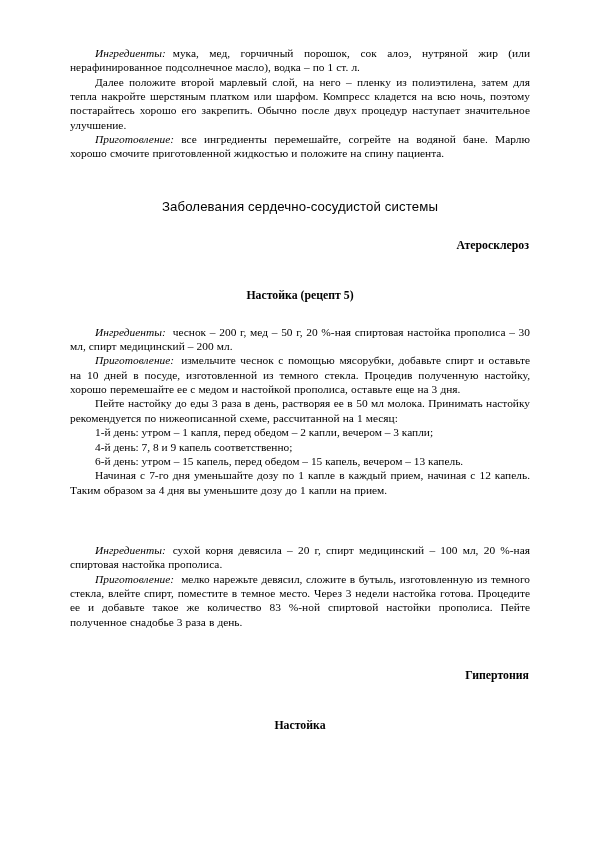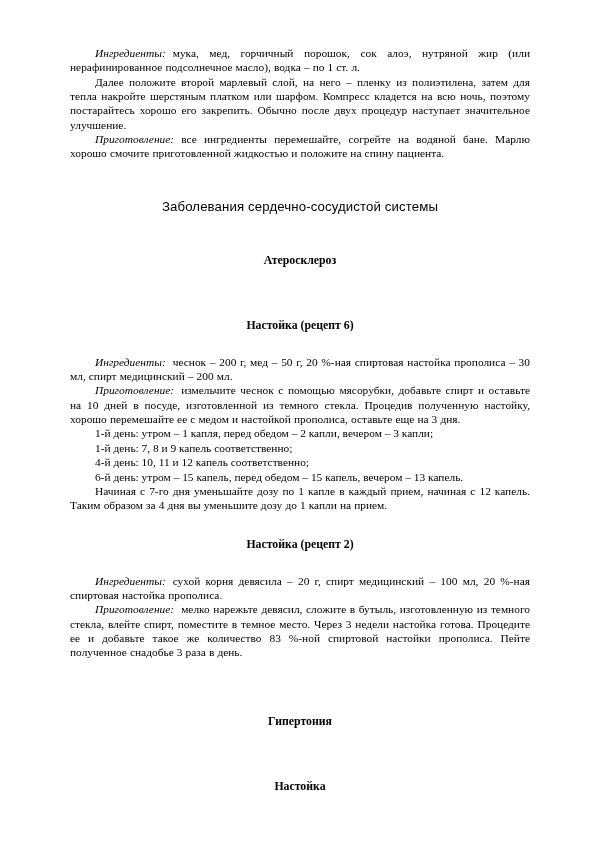--- a/index.html
+++ b/index.html
@@ -61,25 +61,25 @@
   h1.section-title {
     margin: 0;
     font-family: "Liberation Sans", "DejaVu Sans", sans-serif;
     font-size: 13.2px;
     font-weight: normal;
     text-align: center;
     line-height: 16px;
     letter-spacing: 0.01em;
   }
   h2.disease-title {
-    margin: 16px;
+    margin: 1px;
     font-family: "Liberation Serif", "DejaVu Serif", serif;
     font-size: 11.8px;
     font-weight: bold;
-    text-align: center;
+    text-align: right;
     line-height: 15px;
   }
   h3.recipe-title {
     margin: 0;
     font-family: "Liberation Serif", "DejaVu Serif", serif;
     font-size: 11.8px;
     font-weight: bold;
     text-align: center;
     line-height: 15px;
   }
@@ -103,42 +103,41 @@
     <div class="sp-s38"></div>
 
     <h1 class="section-title">Заболевания сердечно-сосудистой системы</h1>
 
     <div class="sp-s22"></div>
 
     <h2 class="disease-title">Атеросклероз</h2>
 
     <div class="sp-s34"></div>
 
-    <h3 class="recipe-title">Настойка (рецепт 6)</h3>
+    <h3 class="recipe-title">Настойка (рецепт 5)</h3>
 
     <div class="sp-s22"></div>
 
     <p class="para"><span class="lbl">Ингредиенты:</span><span class="lbl-gap"></span><span>чеснок – 200 г, мед – 50 г, 20 %-ная спиртовая настойка прополиса – 30 мл, спирт медицинский – 200 мл.</span></p>
 
     <p class="para"><span class="lbl">Приготовление:</span><span class="lbl-gap"></span><span>измельчите чеснок с помощью мясорубки, добавьте спирт и оставьте на 10 дней в посуде, изготовленной из темного стекла. Процедив полученную настойку, хорошо перемешайте ее с медом и настойкой прополиса, оставьте еще на 3 дня.</span></p>
 
+    <p class="para">Пейте настойку до еды 3 раза в день, растворяя ее в 50 мл молока. Принимать настойку рекомендуется по нижеописанной схеме, рассчитанной на 1 месяц:</p>
 
     <div class="schedule-list">
       <p class="sched">1-й день: утром – 1 капля, перед обедом – 2 капли, вечером – 3 капли;</p>
-      <p class="sched">1-й день: 7, 8 и 9 капель соответственно;</p>
-      <p class="sched">4-й день: 10, 11 и 12 капель соответственно;</p>
+      <p class="sched">4-й день: 7, 8 и 9 капель соответственно;</p>
       <p class="sched">6-й день: утром – 15 капель, перед обедом – 15 капель, вечером – 13 капель.</p>
     </div>
 
     <p class="para">Начиная с 7-го дня уменьшайте дозу по 1 капле в каждый прием, начиная с 12 капель. Таким образом за 4 дня вы уменьшите дозу до 1 капли на прием.</p>
 
 
     <div class="sp-s24"></div>
 
-    <h3 class="recipe-title">Настойка (рецепт 2)</h3>
 
     <div class="sp-s22"></div>
 
     <p class="para"><span class="lbl">Ингредиенты:</span><span class="lbl-gap"></span><span>сухой корня девясила – 20 г, спирт медицинский – 100 мл, 20 %-ная спиртовая настойка прополиса.</span></p>
 
     <p class="para"><span class="lbl">Приготовление:</span><span class="lbl-gap"></span><span>мелко нарежьте девясил, сложите в бутыль, изготовленную из темного стекла, влейте спирт, поместите в темное место. Через 3 недели настойка готова. Процедите ее и добавьте такое же количество 83 %-ной спиртовой настойки прополиса. Пейте полученное снадобье 3 раза в день.</span></p>
 
     <div class="sp-s38"></div>
 
     <h2 class="disease-title">Гипертония</h2>

